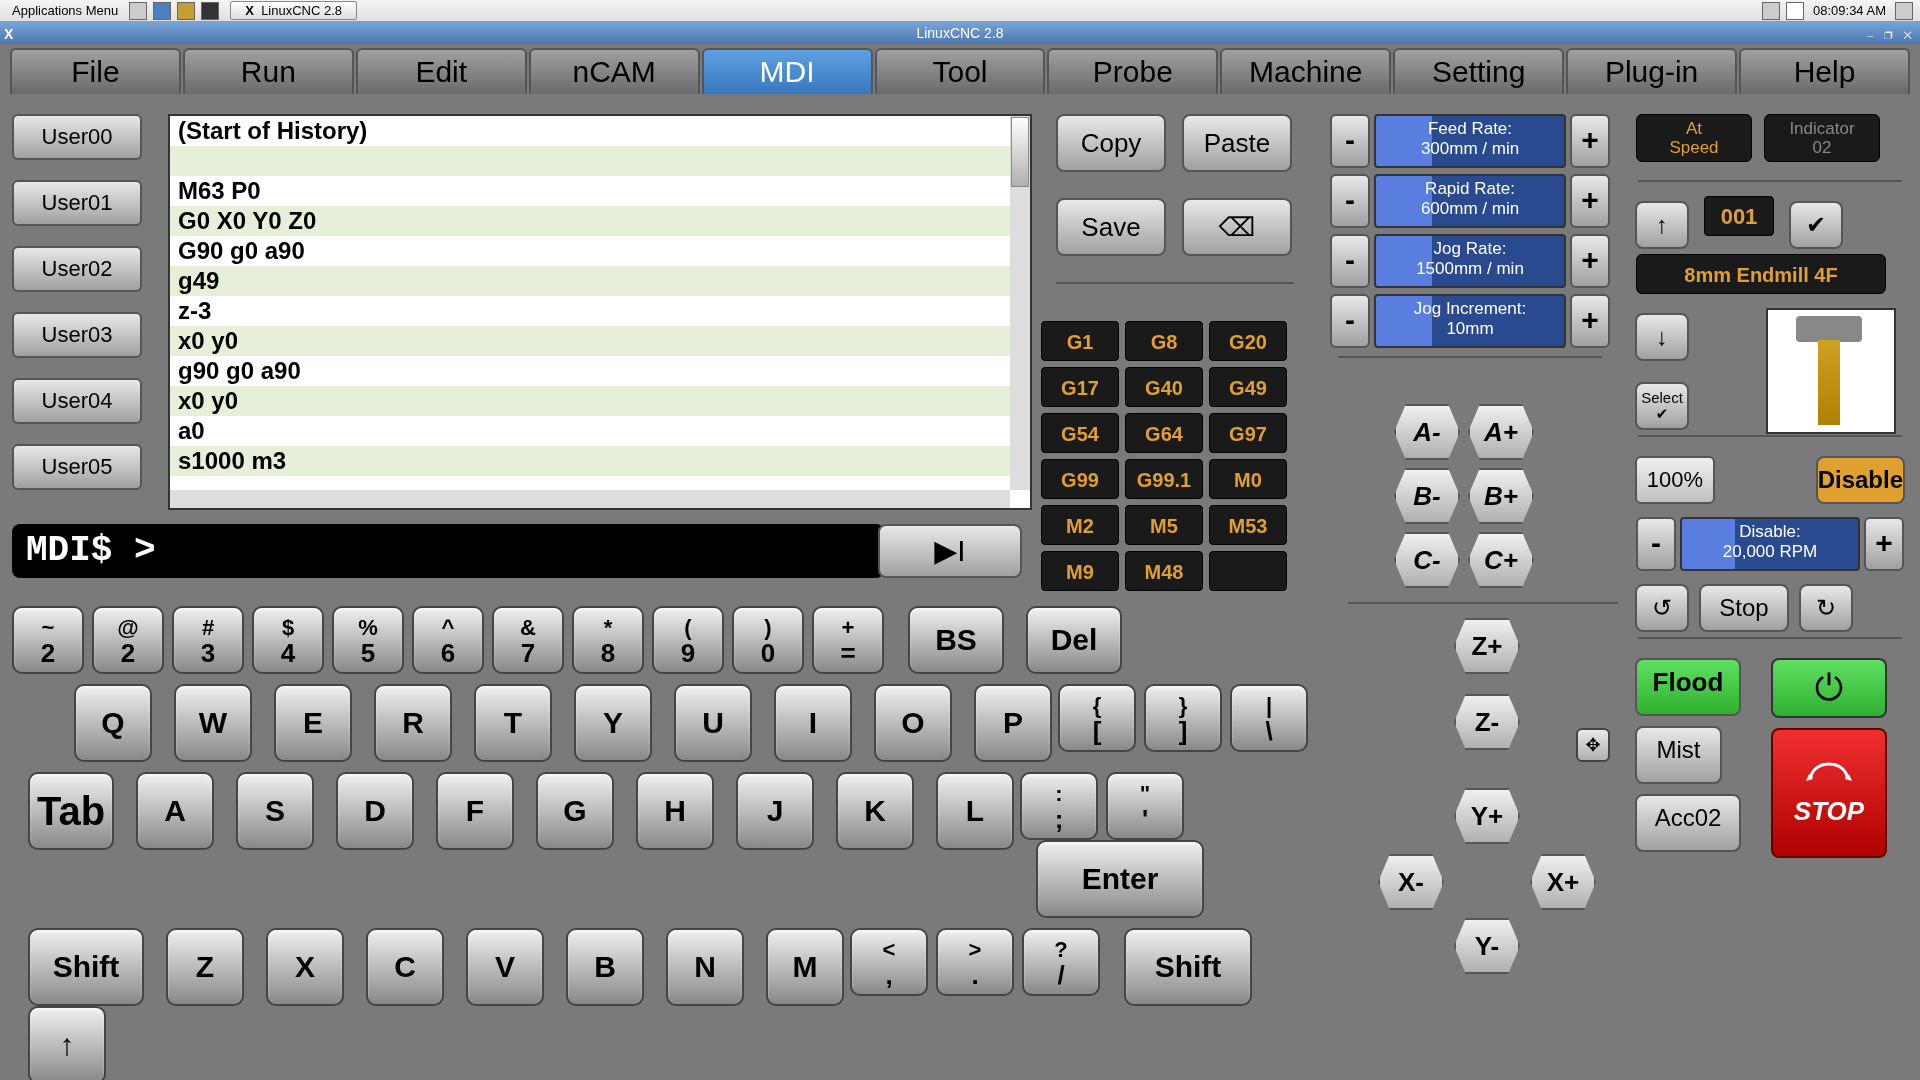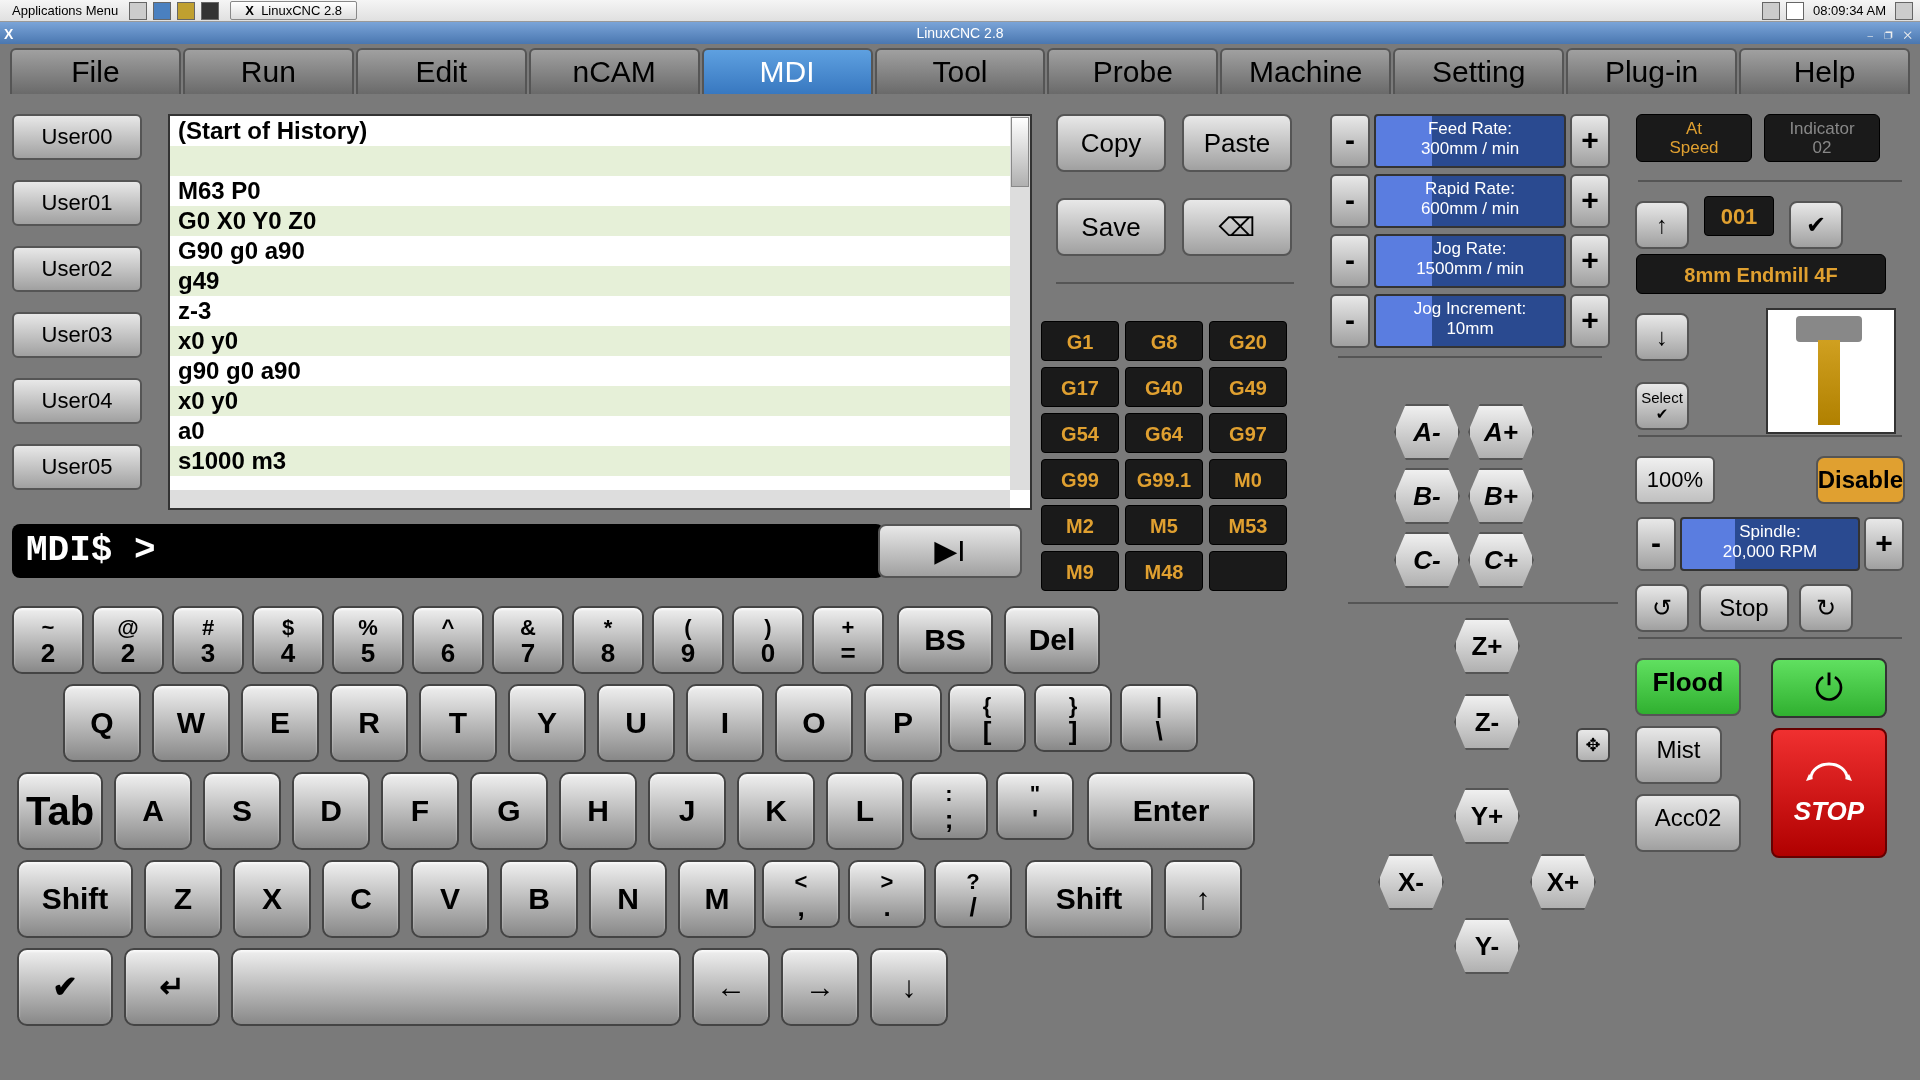--- a/index.html
+++ b/index.html
@@ -92,21 +92,21 @@
 
 hr.sep { clear: both; margin: 8px 8px 14px 8px; border: none; border-top: 2px solid #555; }
 
 
 .keyboard { position: absolute; left: 12px; top: 502px; width: 1310px; height: 470px; }
 .keyboard .key { float: left; background: linear-gradient(#f0f0f0,#888); border: 2px solid #444; border-radius: 10px; font-size: 32px; font-weight: bold; text-align: center; cursor: pointer; box-shadow: inset 0 2px 2px rgba(255,255,255,0.6); }
 .keyboard .key .t { font-size: 22px; display: block; line-height: 24px; margin-top: 8px; }
 .keyboard .key .b { font-size: 26px; display: block; line-height: 26px; }
 .keyboard .row { clear: both; padding-top: 10px; }
 .k72 { width: 72px; height: 68px; margin: 0 8px 0 0; }
-.kw { height: 78px; margin: 0 6px 0 5px; line-height: 74px; }
+.kw { height: 78px; margin: 0 6px 0 16px; line-height: 74px; }
 
 </style>
 </head>
 <body>
 
 <div class="taskbar">
   <span class="tmenu">Applications Menu</span>
   <div class="ticon"></div>
   <div class="ticon" style="background:#4a80c0"></div>
   <div class="ticon" style="background:#c0a030"></div>
@@ -264,21 +264,21 @@
         <div class="collet"></div>
         <div class="bit"></div>
       </div>
     <hr class="sep">
     <div class="pct">100%</div>
     <div style="float:right" class="rbtn disable">Disable</div>
     <div style="clear:both"></div>
 
     <div class="rate" style="margin:8px 6px">
       <div class="pm">-</div>
-      <div class="disp"><span>Spindle:</span><br><span>20,000 RPM</span></div>
+      <div class="disp"><span>Disable:</span><br><span>20,000 RPM</span></div>
       <div class="pm">+</div>
     </div>
 
     <div class="rbtn w54">↺</div>
     <div class="rbtn w90">Stop</div>
     <div class="rbtn w54">↻</div>
     <hr class="sep">
     <div style="float:left;width:136px">
       <div class="rbtn flood" style="width:106px;height:58px;font-size:26px">Flood</div>
       <div class="rbtn" style="width:87px;height:58px">Mist</div>

